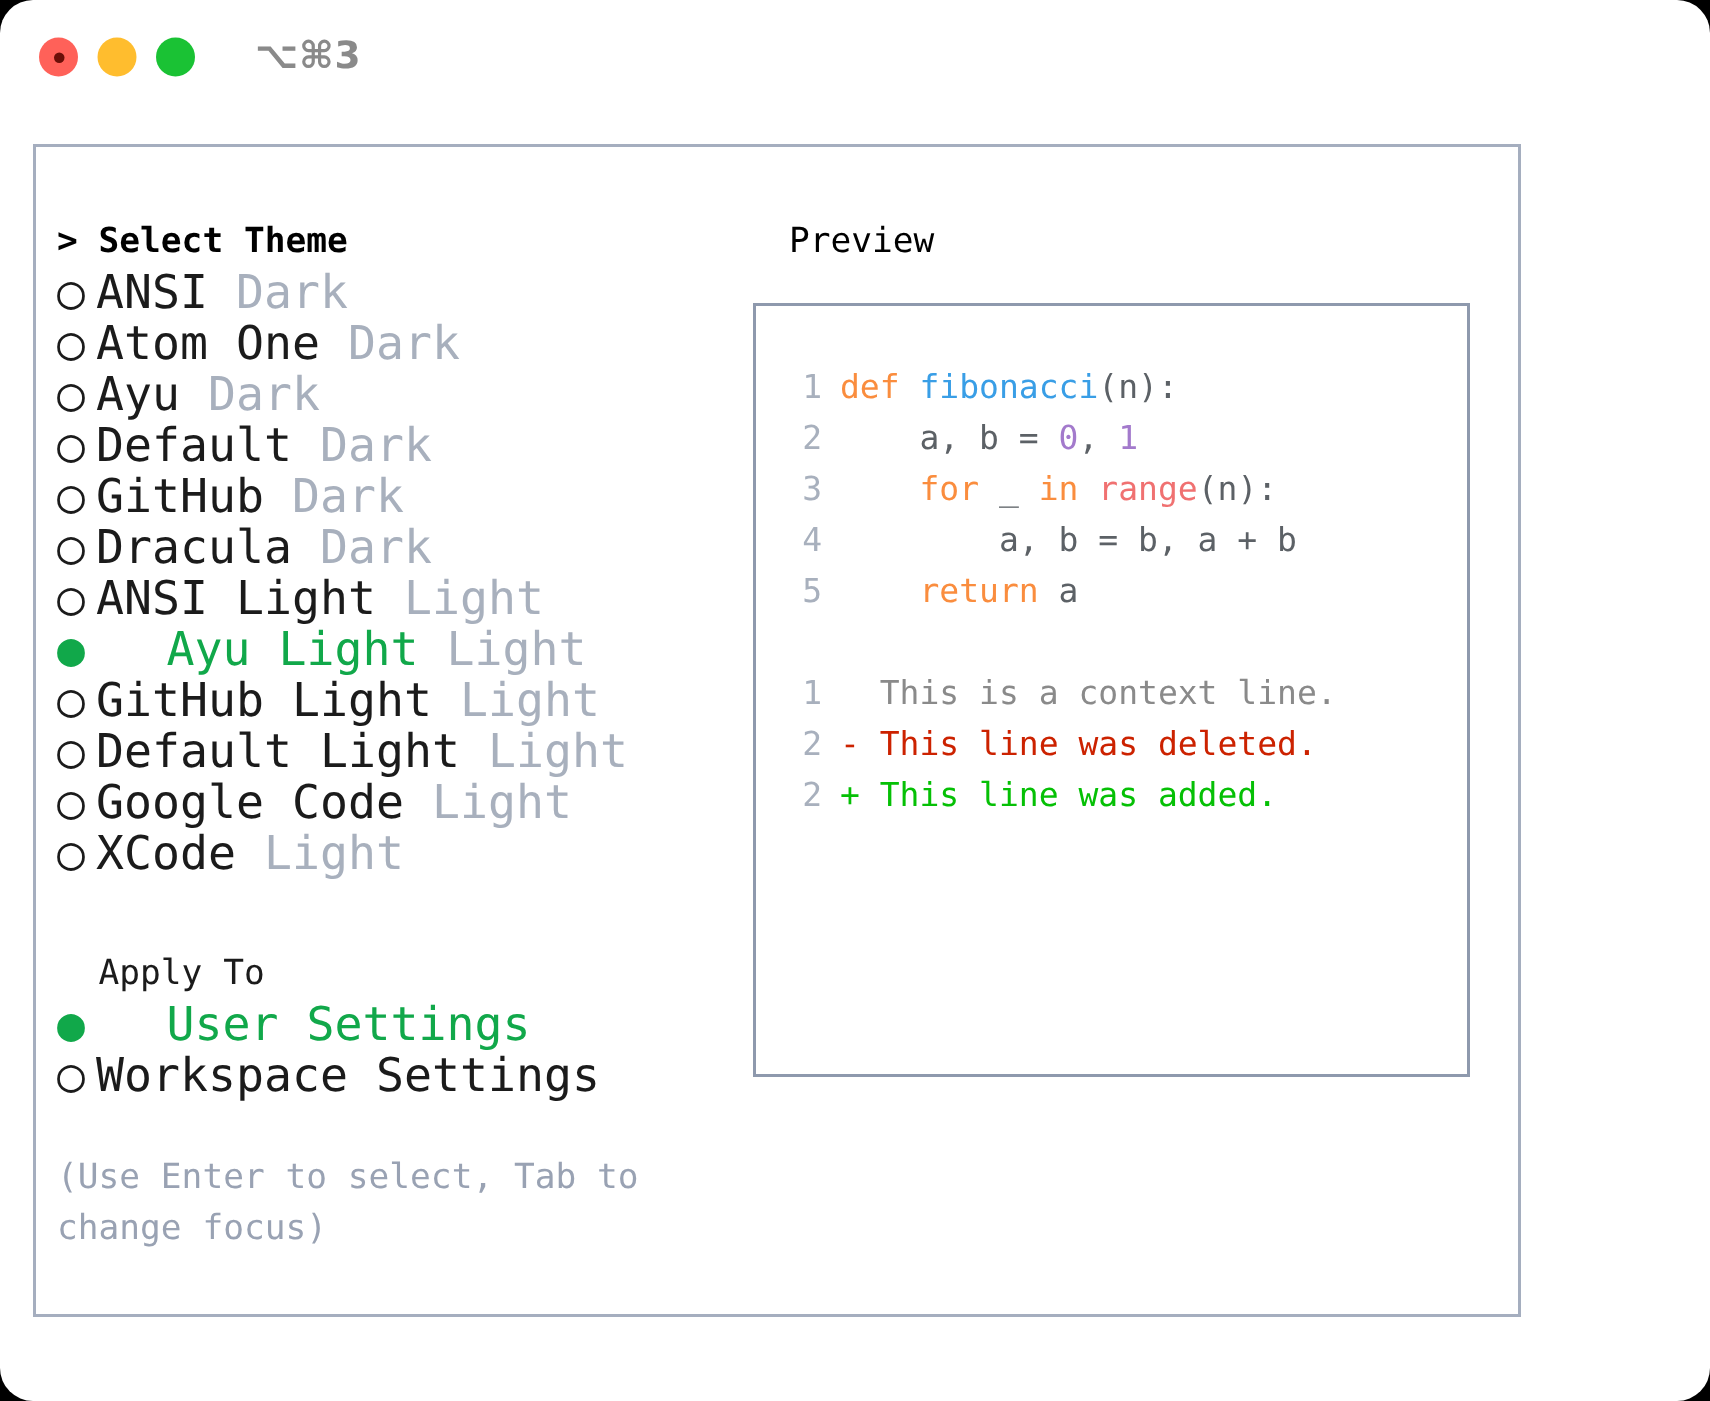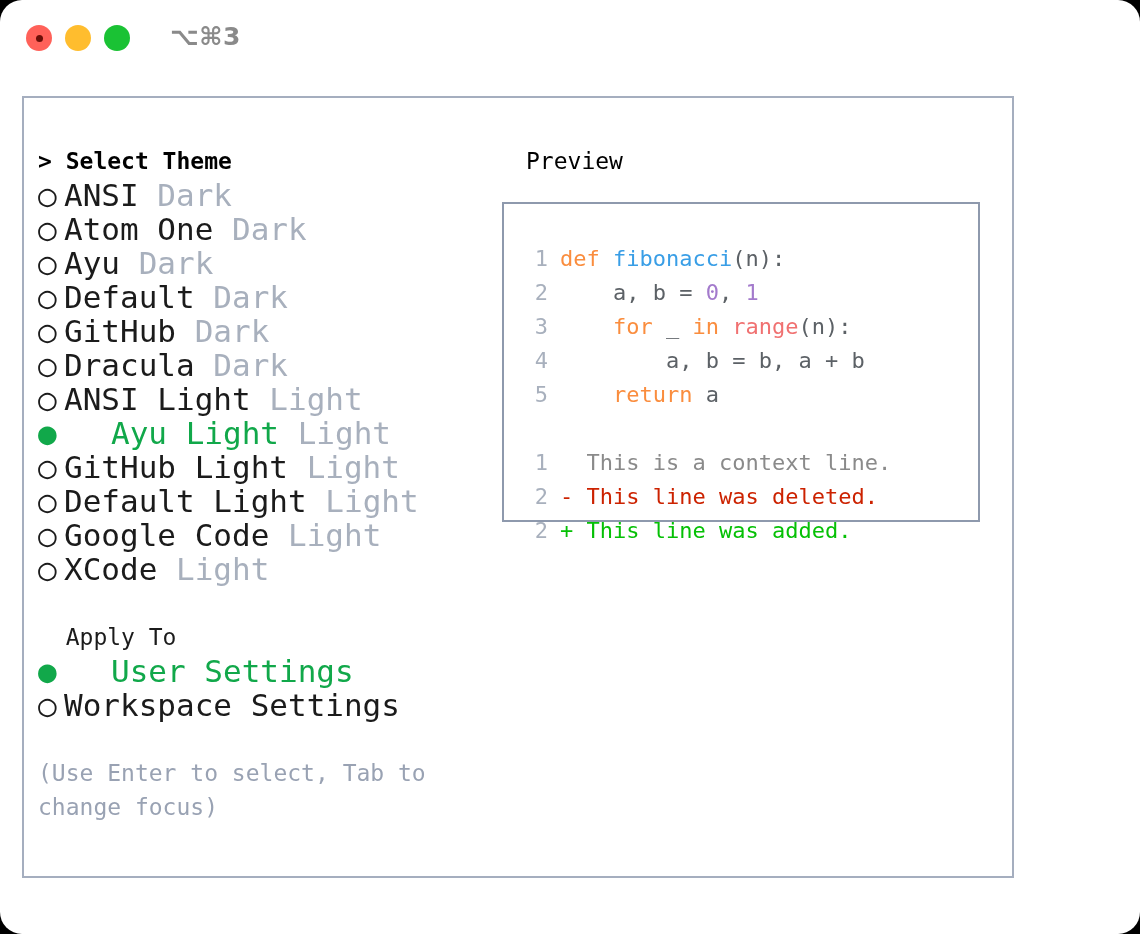--- a/index.html
+++ b/index.html
@@ -100,20 +100,21 @@
   .section-header {
     font-size: 23px;
     line-height: 34px;
     color: #000000;
     font-weight: 700;
     white-space: pre;
   }
   .section-header.plain {
     font-weight: 400;
     color: #1b1b1b;
+    margin-top: 12px;
   }
 
   .opt-row {
     font-size: 31px;
     line-height: 34px;
     white-space: pre;
     color: #1b1b1b;
   }
   .marker {
     display: inline-block;
@@ -145,21 +146,21 @@
   .preview-title {
     font-size: 23px;
     line-height: 34px;
     color: #000000;
     font-weight: 400;
     margin-left: 24px;
   }
   .preview-box {
     margin-top: 24px;
     width: 478px;
-    height: 320px;
+    height: 516px;
     border: 2px solid #8e99ad;
     box-sizing: border-box;
     background: #ffffff;
     padding: 38px 0 0 18px;
   }
 
   .code-line {
     font-size: 22px;
     line-height: 34px;
     white-space: pre;

